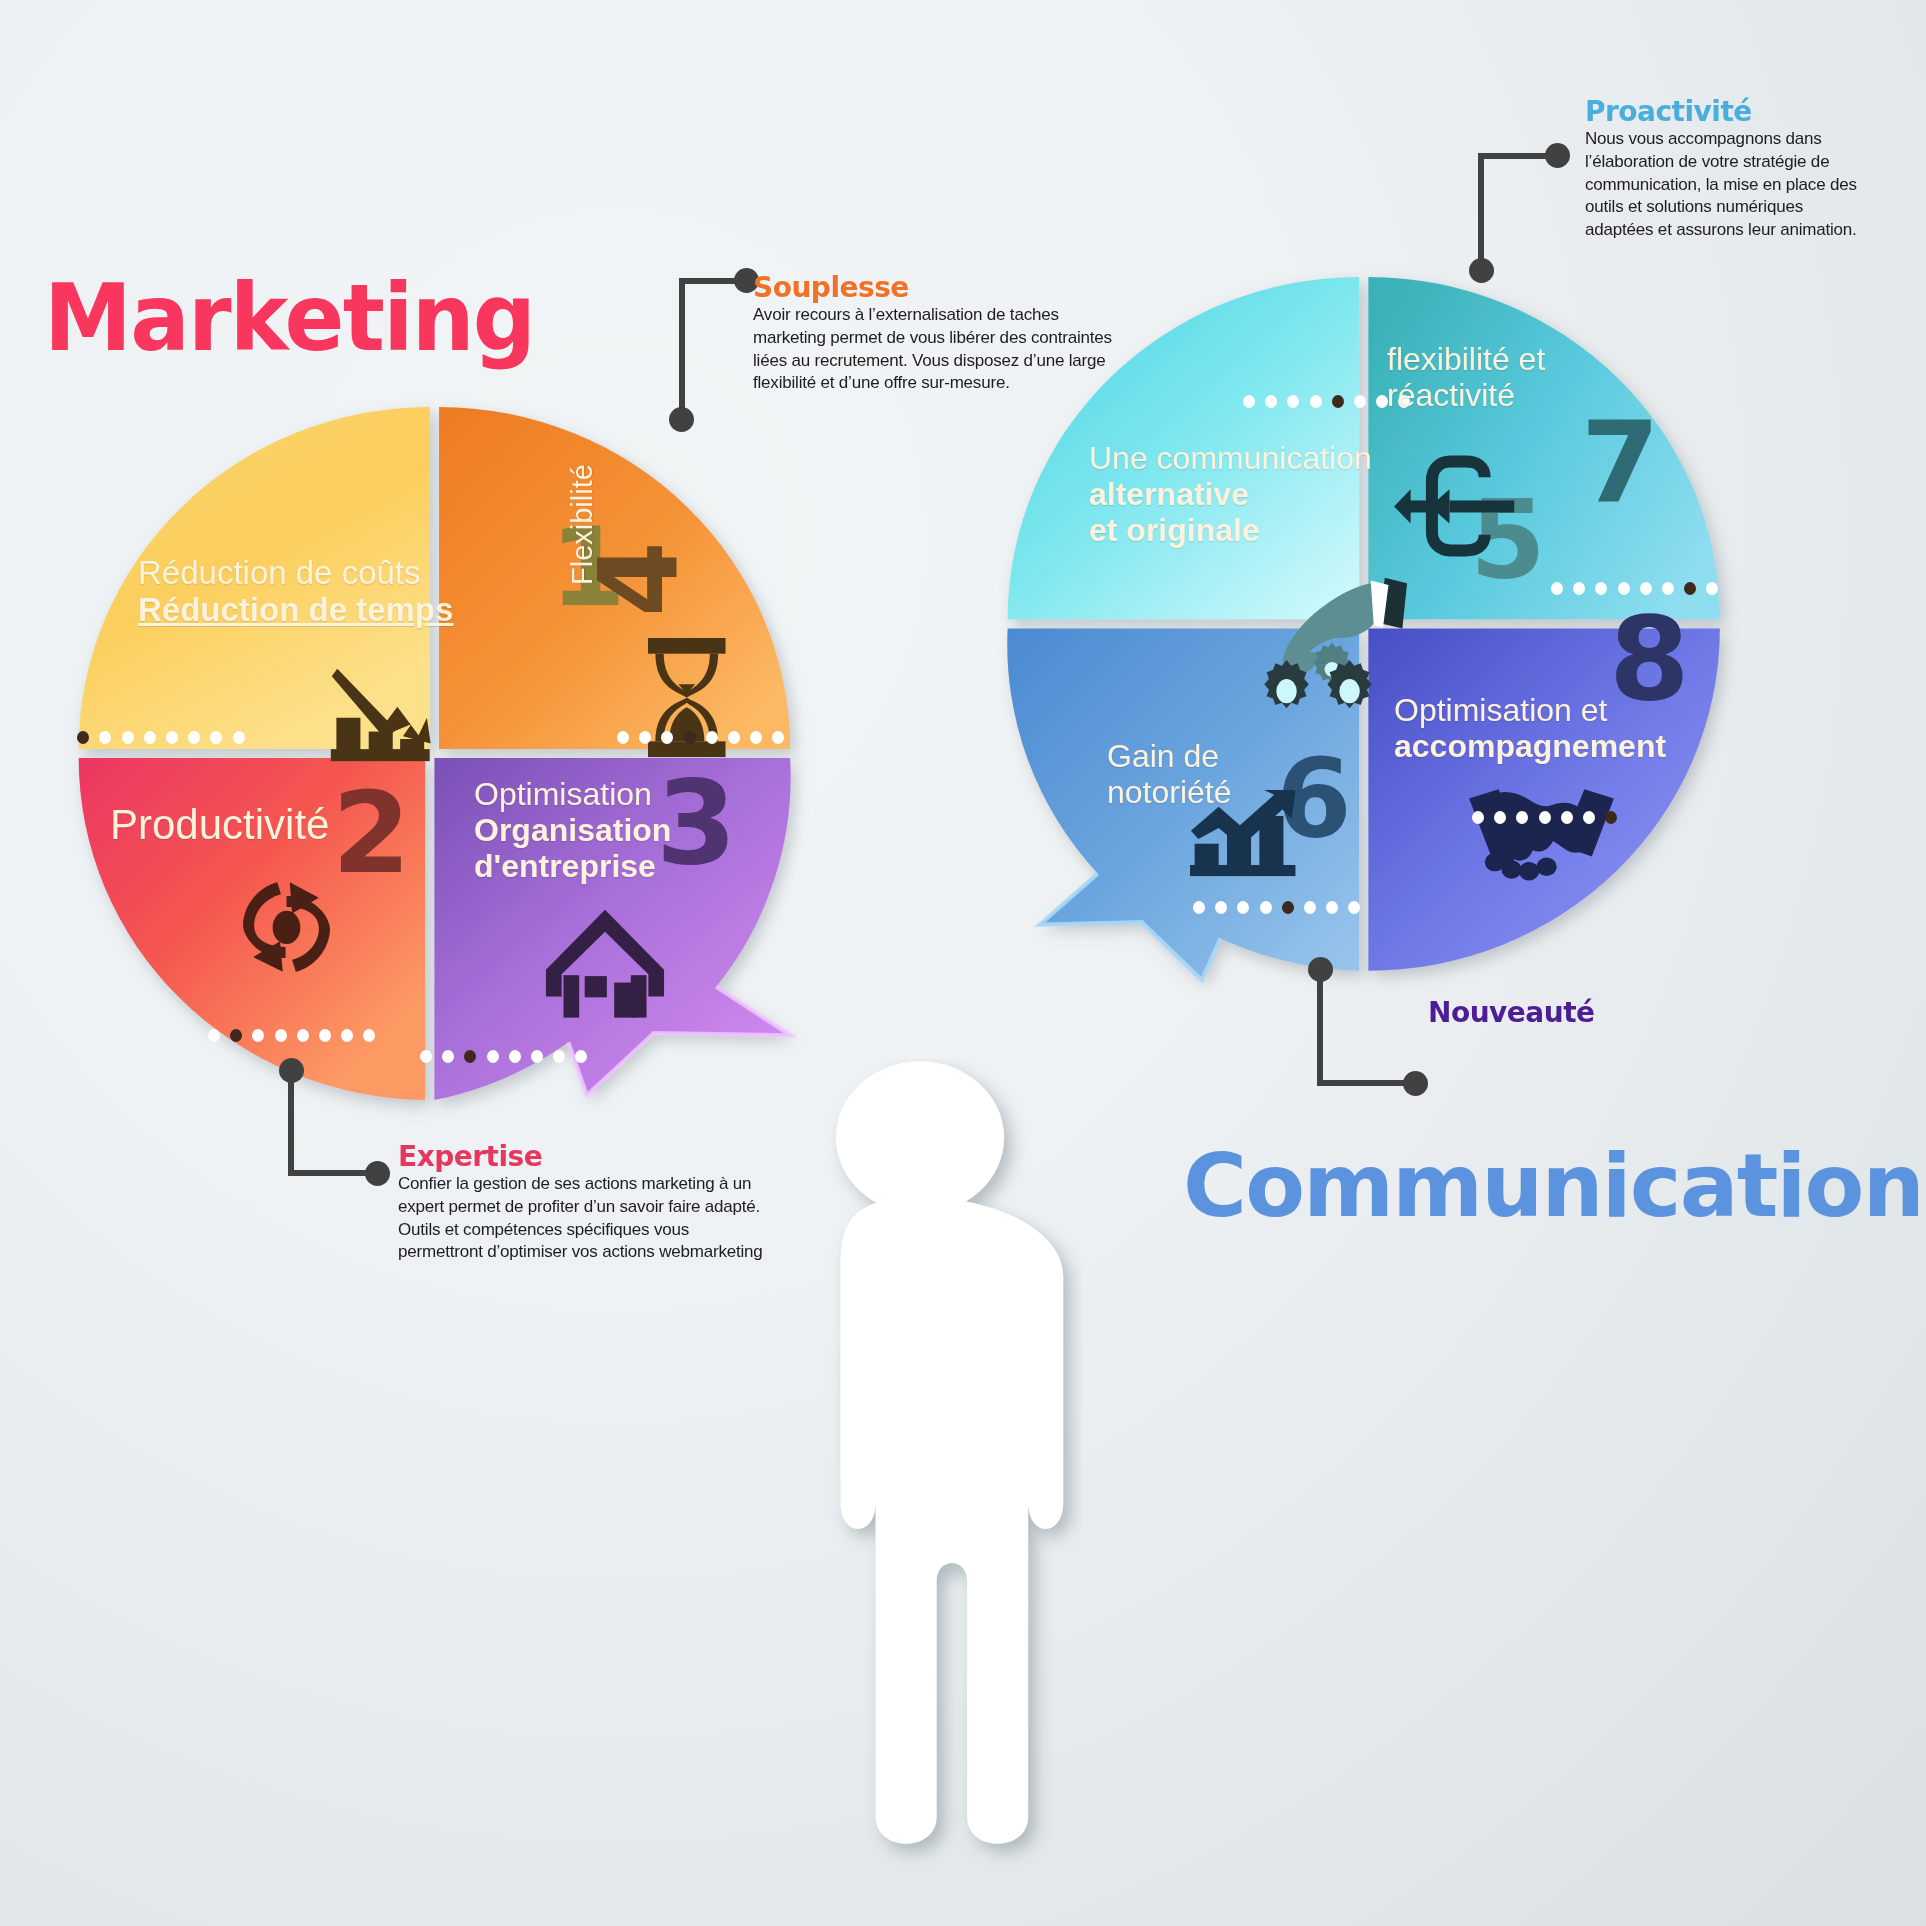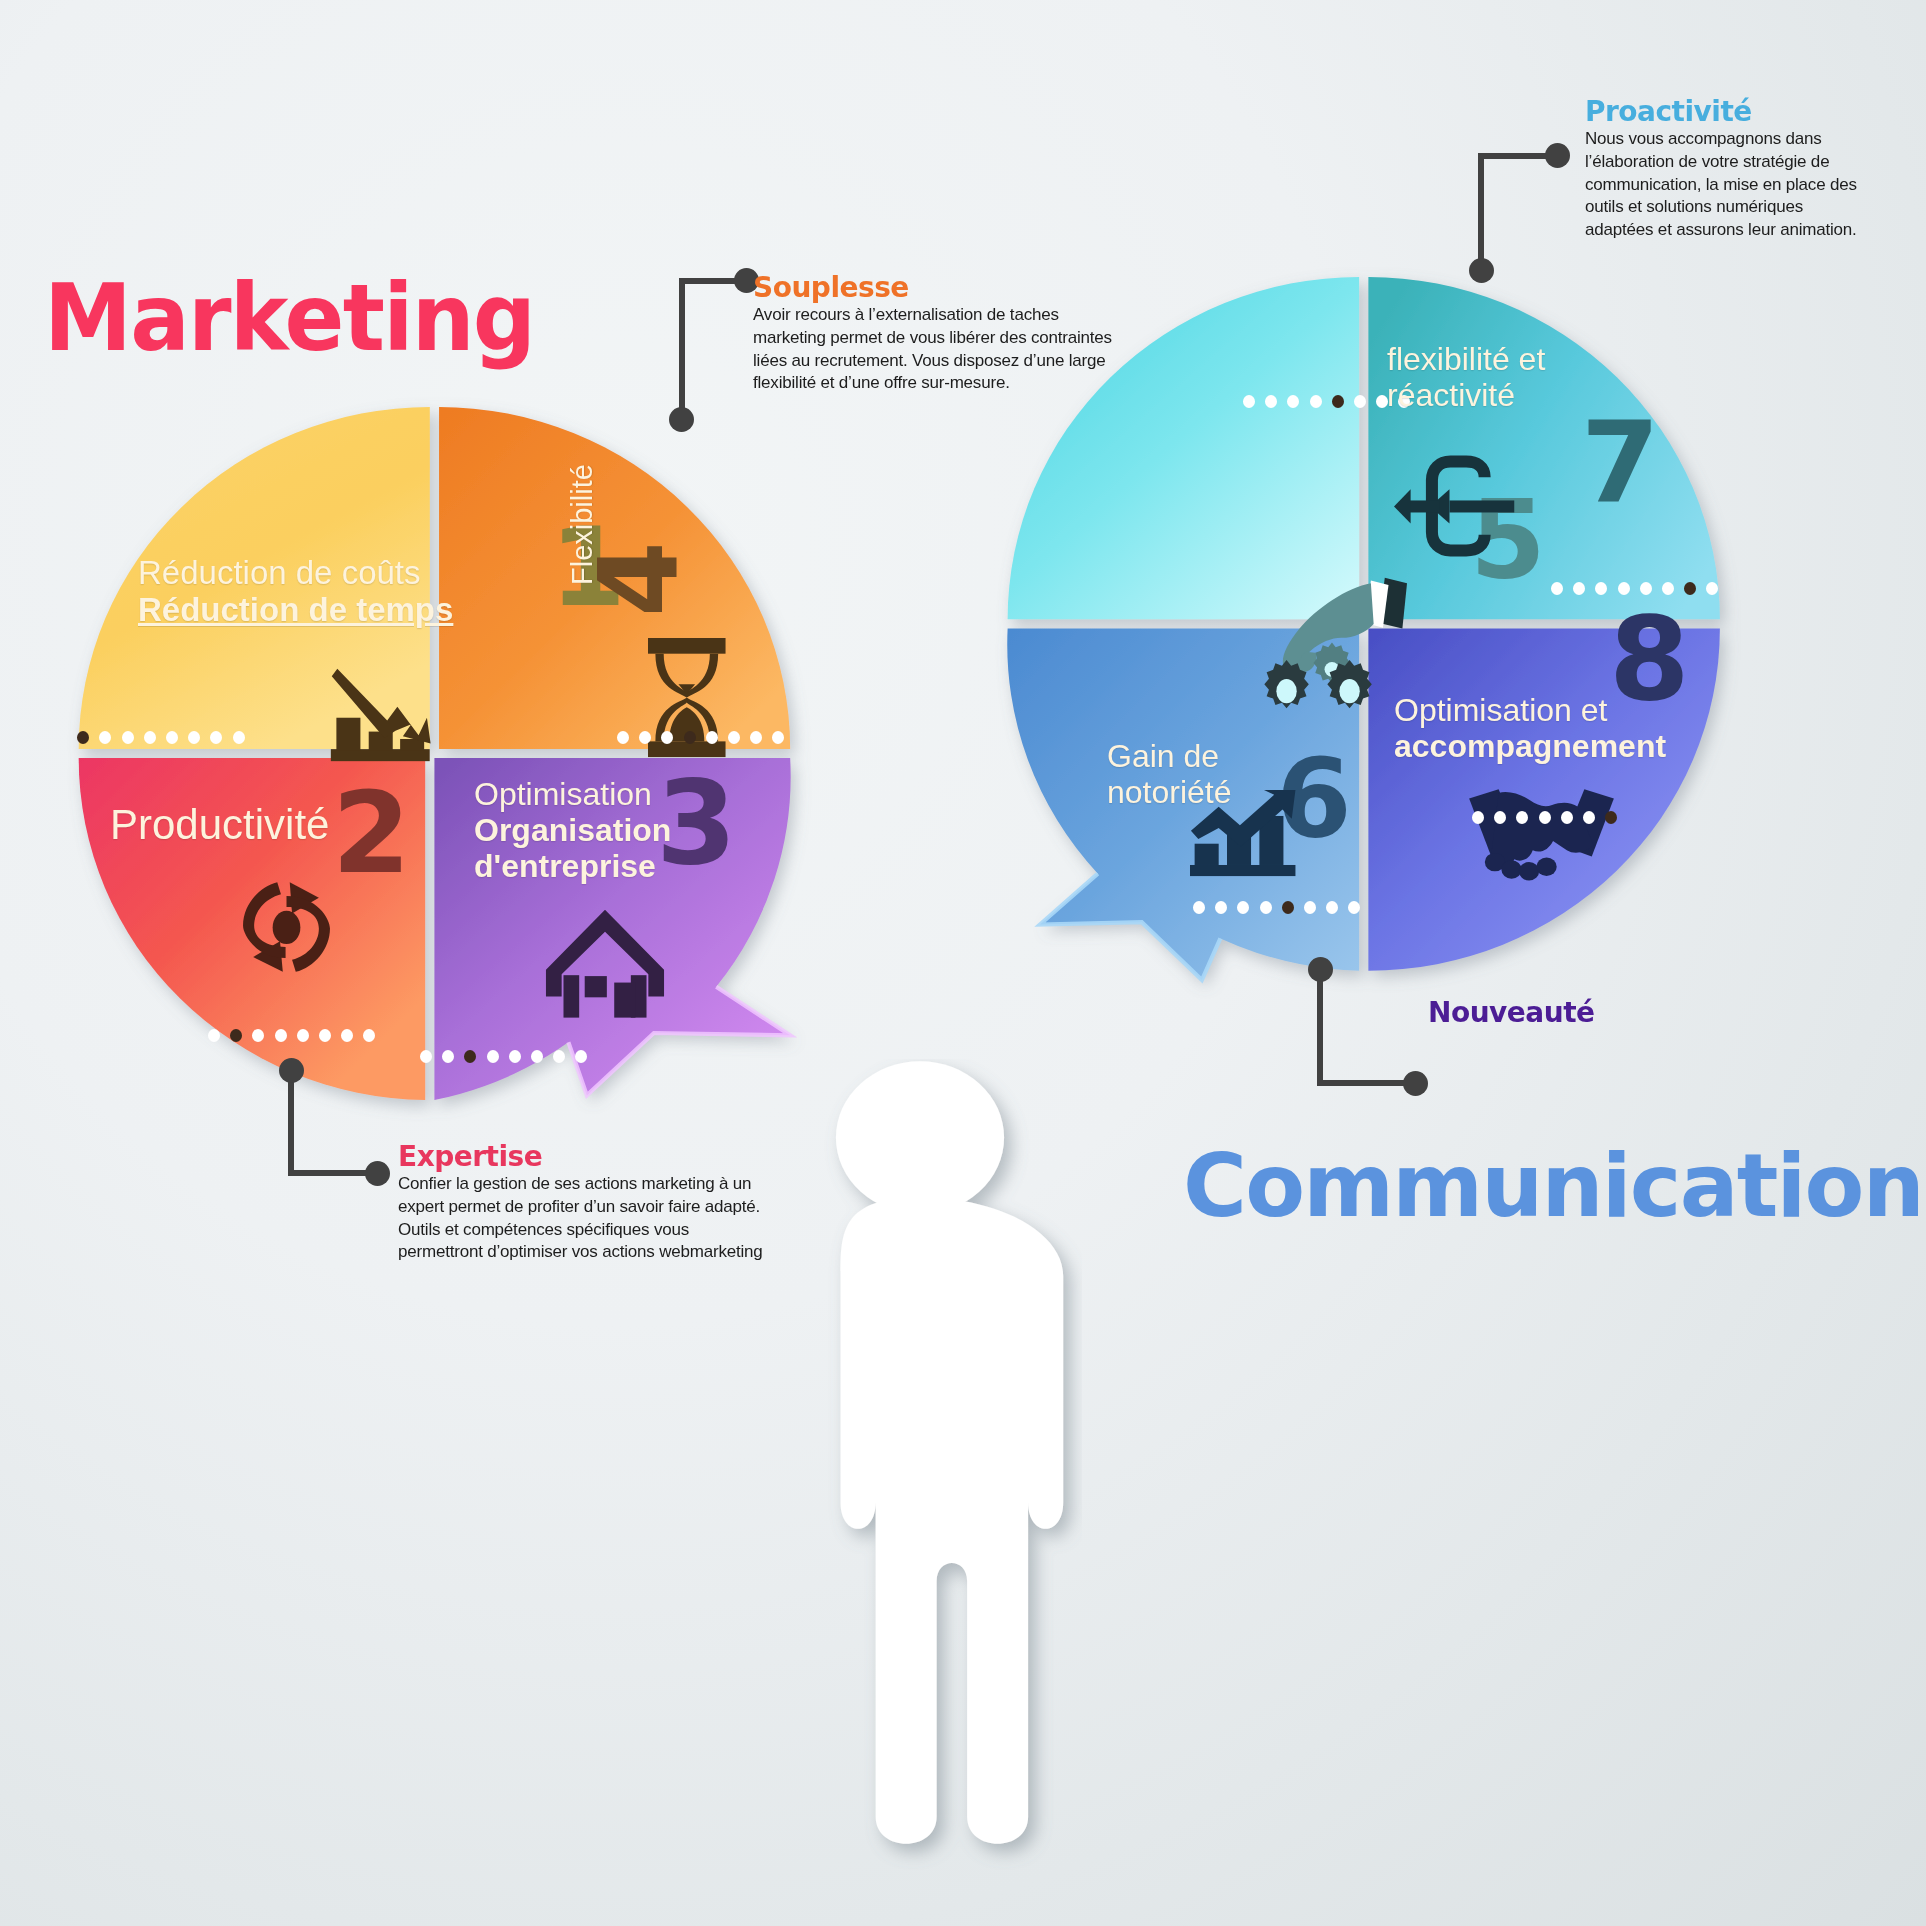--- a/index.html
+++ b/index.html
@@ -292,20 +292,25 @@
         <path d="M790 0 A760 740 0 0 1 1550 740 L790 740 Z" fill="url(#cg7)"></path>
 
         <path d="M10 760 L770 760 L770 1500 A760 740 0 0 1 470 1430 L430 1520 L300 1395 L80 1400 L205 1290
                  A760 740 0 0 1 10 760 Z" fill="url(#cg6)"></path>
 
         <path d="M790 760 L1550 760 A760 740 0 0 1 790 1500 Z" fill="url(#cg8)"></path>
       </g>
       <path d="M205 1290 L80 1400 L300 1395 L430 1520 L470 1430" fill="none" stroke="#a9d7f7" stroke-width="9" opacity=".9"></path>
     </svg>
 
+    <div class="quad-label" style="left:86px;top:164px;font-size:32px;">
+      <span>Une communication</span><br>
+      <b style="font-weight:bold;">alternative</b><br>
+      <b style="font-weight:bold;">et originale</b>
+    </div>
     <div class="quad-num" style="left:467px;top:208px;font-size:109px;color:#4c8c8e;">5</div>
     <div class="icon" style="left:252px;top:296px;width:153px;height:139px;">
       <svg width="153" height="139" viewBox="0 0 330 300">
 
         <path d="M280 10 L328 22 L318 120 L268 108 Z" fill="#1d3035"></path>
         <path d="M250 16 L288 26 L276 118 L238 108 Z" fill="#ffffff"></path>
 
         <path d="M250 22 C200 30 130 78 96 120 C72 150 60 172 60 192 C60 206 72 214 84 208
                  C96 202 104 182 120 168 C140 150 166 140 186 140 C214 140 240 128 256 110 Z" fill="#5d8f92"></path>
         <path d="M110 170 C96 182 90 196 94 206 C98 216 112 216 122 206 C132 196 136 180 130 172 Z" fill="#5d8f92"></path>

